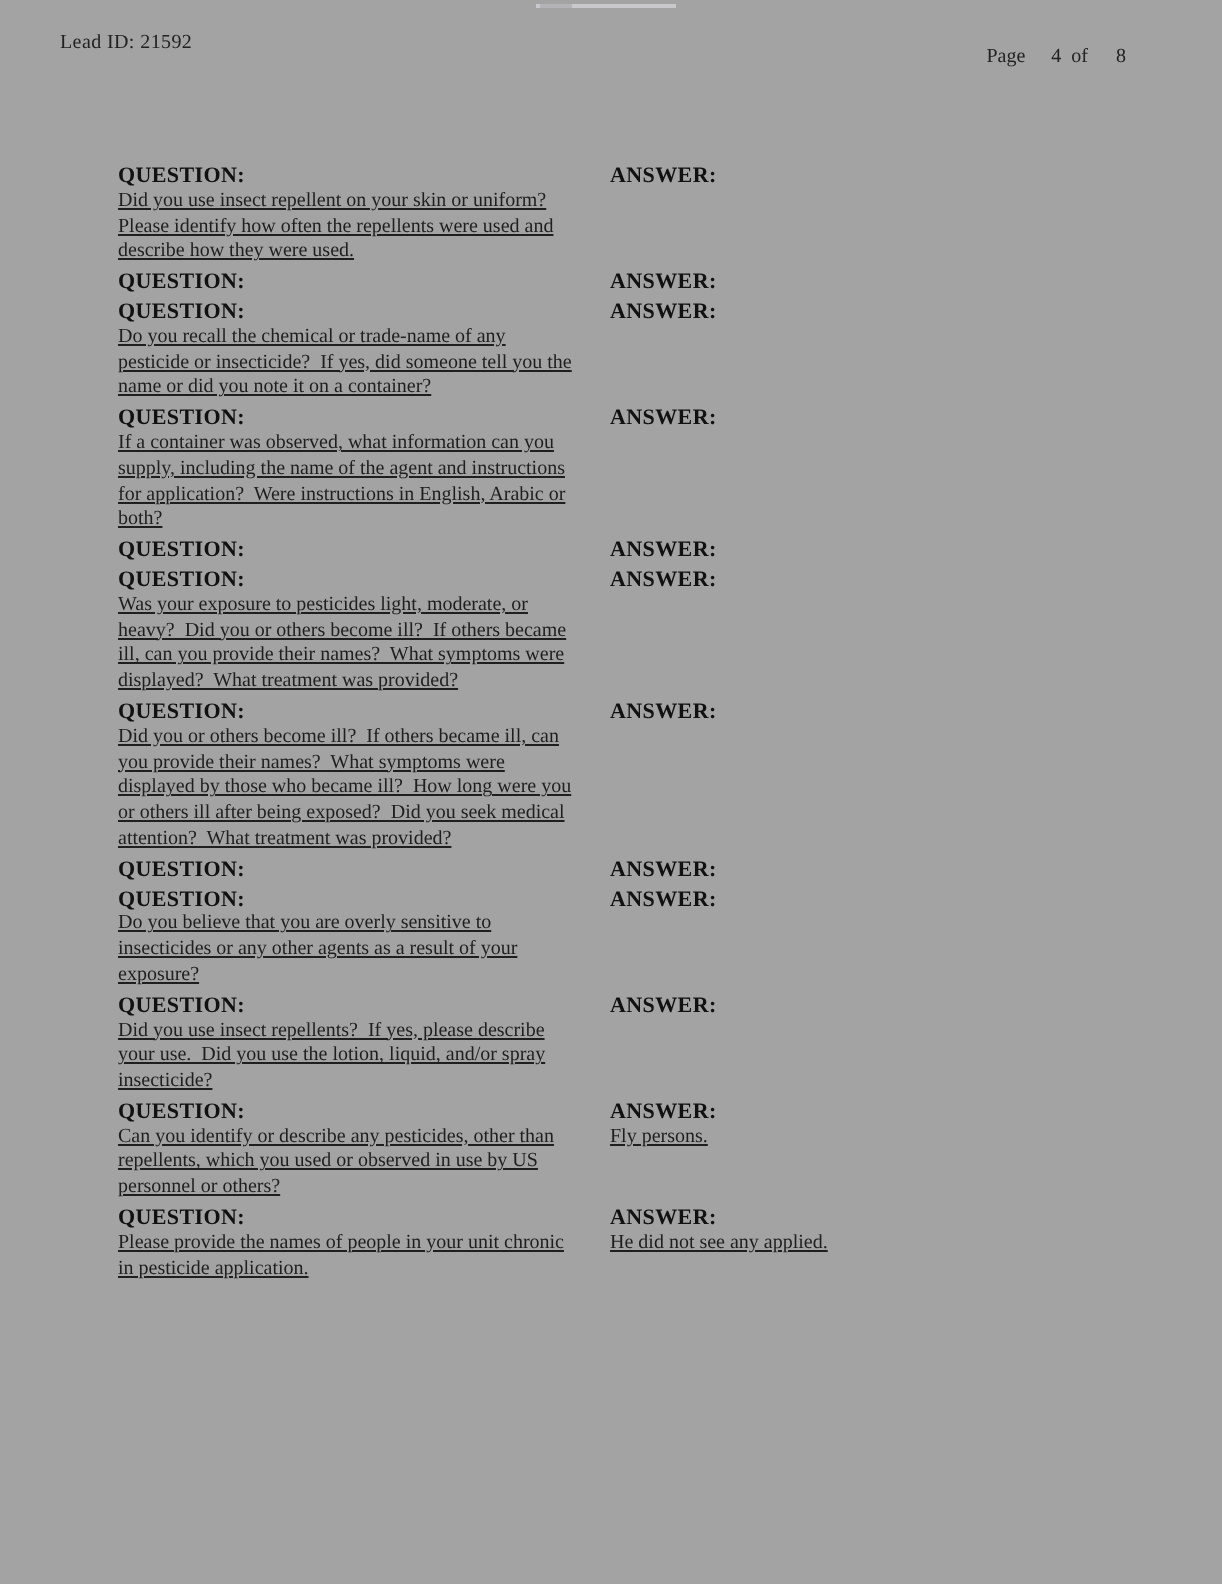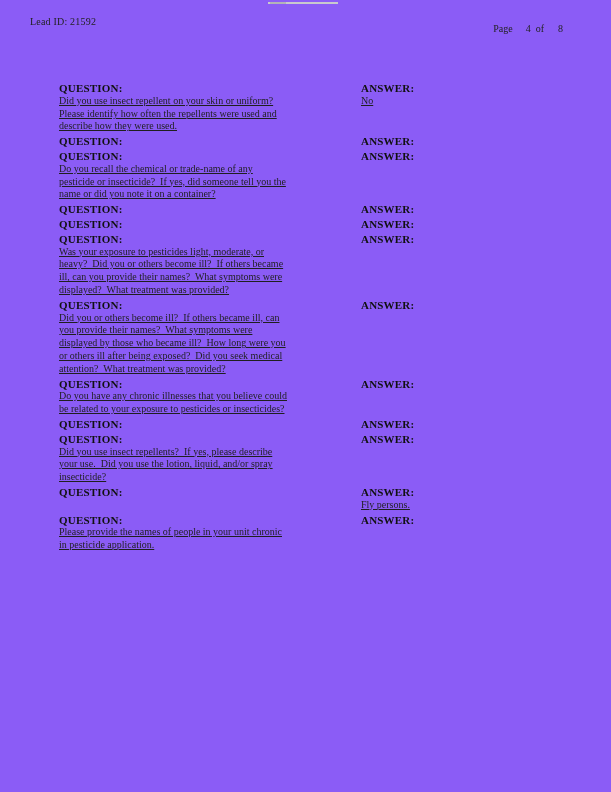--- a/index.html
+++ b/index.html
@@ -4,21 +4,21 @@
 <style>
   html, body {
     margin: 0;
     padding: 0;
     background: #ffffff;
   }
   .page {
     position: relative;
     width: 611px;
     height: 792px;
-    background: #8b5cf6;
+    background: #a3a3a3;
     overflow: hidden;
     font-family: "Liberation Serif", serif;
     color: #1b1b1b;
   }
   .scan-artifact {
     position: absolute;
     top: 2px;
     left: 268px;
     width: 70px;
     height: 2px;
@@ -60,39 +60,39 @@
   .page-of     { margin-right: 14px; }
   .main {
     position: absolute;
     top: 82px;
     left: 59px;
     right: 10px;
   }
   .qa-block {
     display: grid;
     grid-template-columns: 246px auto;
-    column-gap: 16px;
+    column-gap: 0;
     margin-bottom: 2px;
   }
   .qa-heading {
     font-weight: bold;
     font-size: 11px;
     line-height: 12.8px;
     letter-spacing: 0.2px;
     color: #111;
   }
   .qa-text {
     font-size: 10px;
     line-height: 12.8px;
     white-space: pre;
     color: #1f1f1f;
     text-decoration: underline;
   }
   .q-cell { overflow: visible; }
-  .a-cell { overflow: visible; margin-left: 40px; }
+  .a-cell { overflow: visible; }
 </style>
 </head>
 <body>
 
 <div class="page">
 
   <div class="scan-artifact"></div>
   <div class="scan-artifact-dark"></div>
 
   <div class="header">
@@ -104,21 +104,20 @@
 
     <div class="qa-block">
       <div class="q-cell">
         <div class="qa-heading">QUESTION:</div>
         <div class="qa-text">Did you use insect repellent on your skin or uniform?
 Please identify how often the repellents were used and
 describe how they were used.</div>
       </div>
       <div class="a-cell">
         <div class="qa-heading">ANSWER:</div>
-        <div class="qa-text">No</div>
       </div>
     </div>
 
     <div class="qa-block">
       <div class="q-cell">
         <div class="qa-heading">QUESTION:</div>
       </div>
       <div class="a-cell">
         <div class="qa-heading">ANSWER:</div>
         <div class="qa-text"></div>
@@ -134,20 +133,24 @@
       </div>
       <div class="a-cell">
         <div class="qa-heading">ANSWER:</div>
         <div class="qa-text"></div>
       </div>
     </div>
 
     <div class="qa-block">
       <div class="q-cell">
         <div class="qa-heading">QUESTION:</div>
+        <div class="qa-text">If a container was observed, what information can you
+supply, including the name of the agent and instructions
+for application?  Were instructions in English, Arabic or
+both?</div>
       </div>
       <div class="a-cell">
         <div class="qa-heading">ANSWER:</div>
         <div class="qa-text"></div>
       </div>
     </div>
 
     <div class="qa-block">
       <div class="q-cell">
         <div class="qa-heading">QUESTION:</div>
@@ -182,32 +185,33 @@
       </div>
       <div class="a-cell">
         <div class="qa-heading">ANSWER:</div>
         <div class="qa-text"></div>
       </div>
     </div>
 
     <div class="qa-block">
       <div class="q-cell">
         <div class="qa-heading">QUESTION:</div>
-        <div class="qa-text">Do you have any chronic illnesses that you believe could
-be related to your exposure to pesticides or insecticides?</div>
-      </div>
-      <div class="a-cell">
-        <div class="qa-heading">ANSWER:</div>
-        <div class="qa-text"></div>
-      </div>
-    </div>
-
-    <div class="qa-block">
-      <div class="q-cell">
-        <div class="qa-heading">QUESTION:</div>
+      </div>
+      <div class="a-cell">
+        <div class="qa-heading">ANSWER:</div>
+        <div class="qa-text"></div>
+      </div>
+    </div>
+
+    <div class="qa-block">
+      <div class="q-cell">
+        <div class="qa-heading">QUESTION:</div>
+        <div class="qa-text">Do you believe that you are overly sensitive to
+insecticides or any other agents as a result of your
+exposure?</div>
       </div>
       <div class="a-cell">
         <div class="qa-heading">ANSWER:</div>
         <div class="qa-text"></div>
       </div>
     </div>
 
     <div class="qa-block">
       <div class="q-cell">
         <div class="qa-heading">QUESTION:</div>
@@ -217,32 +221,36 @@
       </div>
       <div class="a-cell">
         <div class="qa-heading">ANSWER:</div>
         <div class="qa-text"></div>
       </div>
     </div>
 
     <div class="qa-block">
       <div class="q-cell">
         <div class="qa-heading">QUESTION:</div>
+        <div class="qa-text">Can you identify or describe any pesticides, other than
+repellents, which you used or observed in use by US
+personnel or others?</div>
       </div>
       <div class="a-cell">
         <div class="qa-heading">ANSWER:</div>
         <div class="qa-text">Fly persons.</div>
       </div>
     </div>
 
     <div class="qa-block">
       <div class="q-cell">
         <div class="qa-heading">QUESTION:</div>
         <div class="qa-text">Please provide the names of people in your unit chronic
 in pesticide application.</div>
       </div>
       <div class="a-cell">
         <div class="qa-heading">ANSWER:</div>
+        <div class="qa-text">He did not see any applied.</div>
       </div>
     </div>
 
   </div>
 </div>
 
 </body></html>

